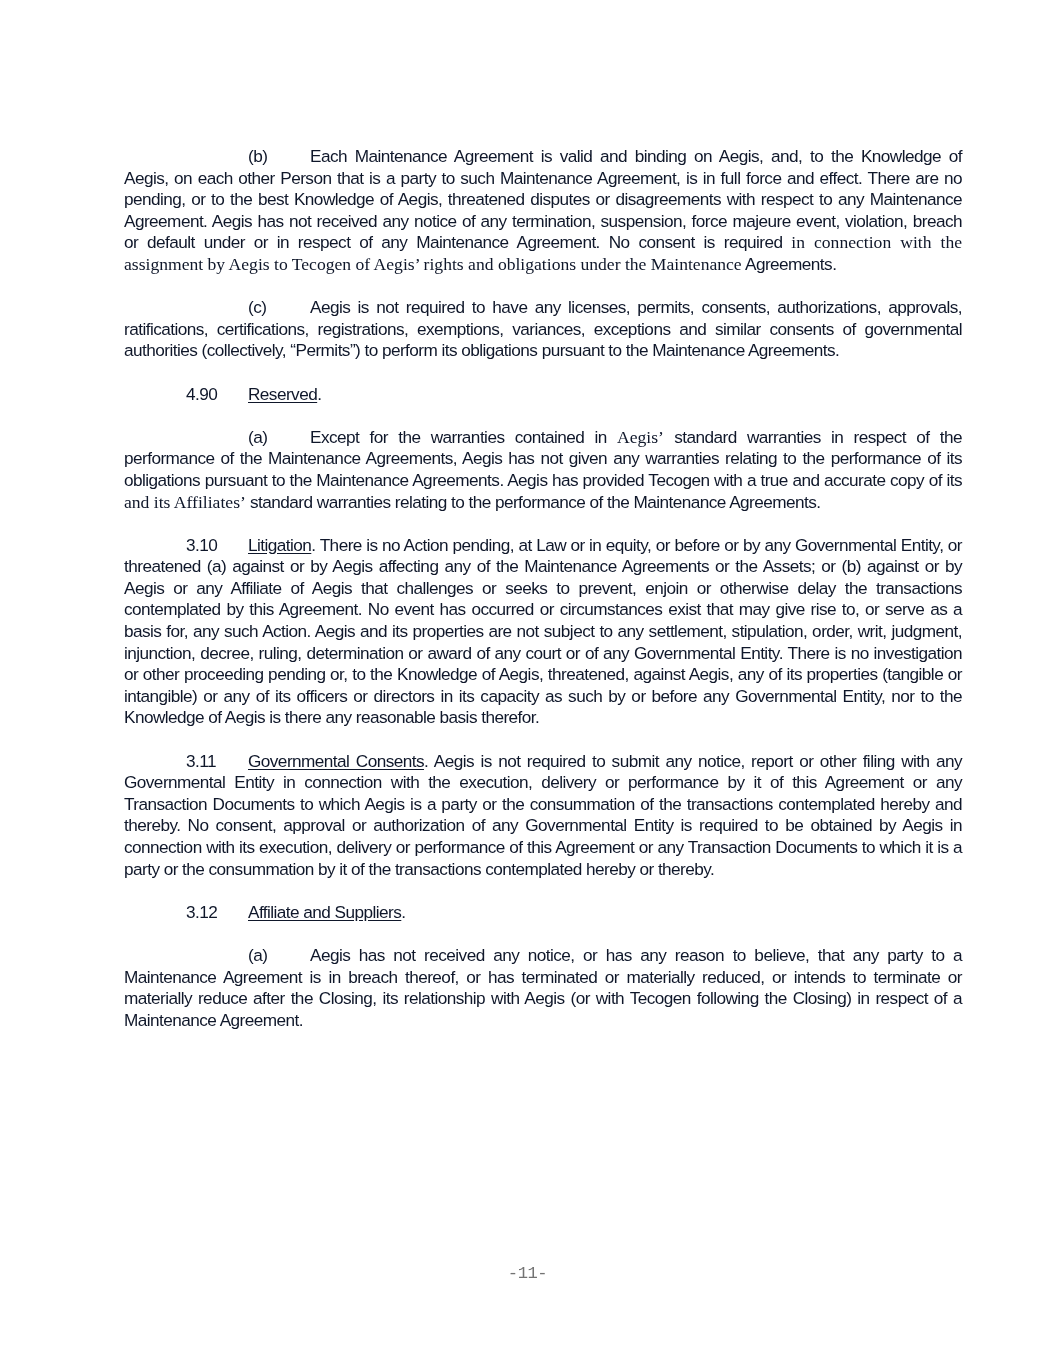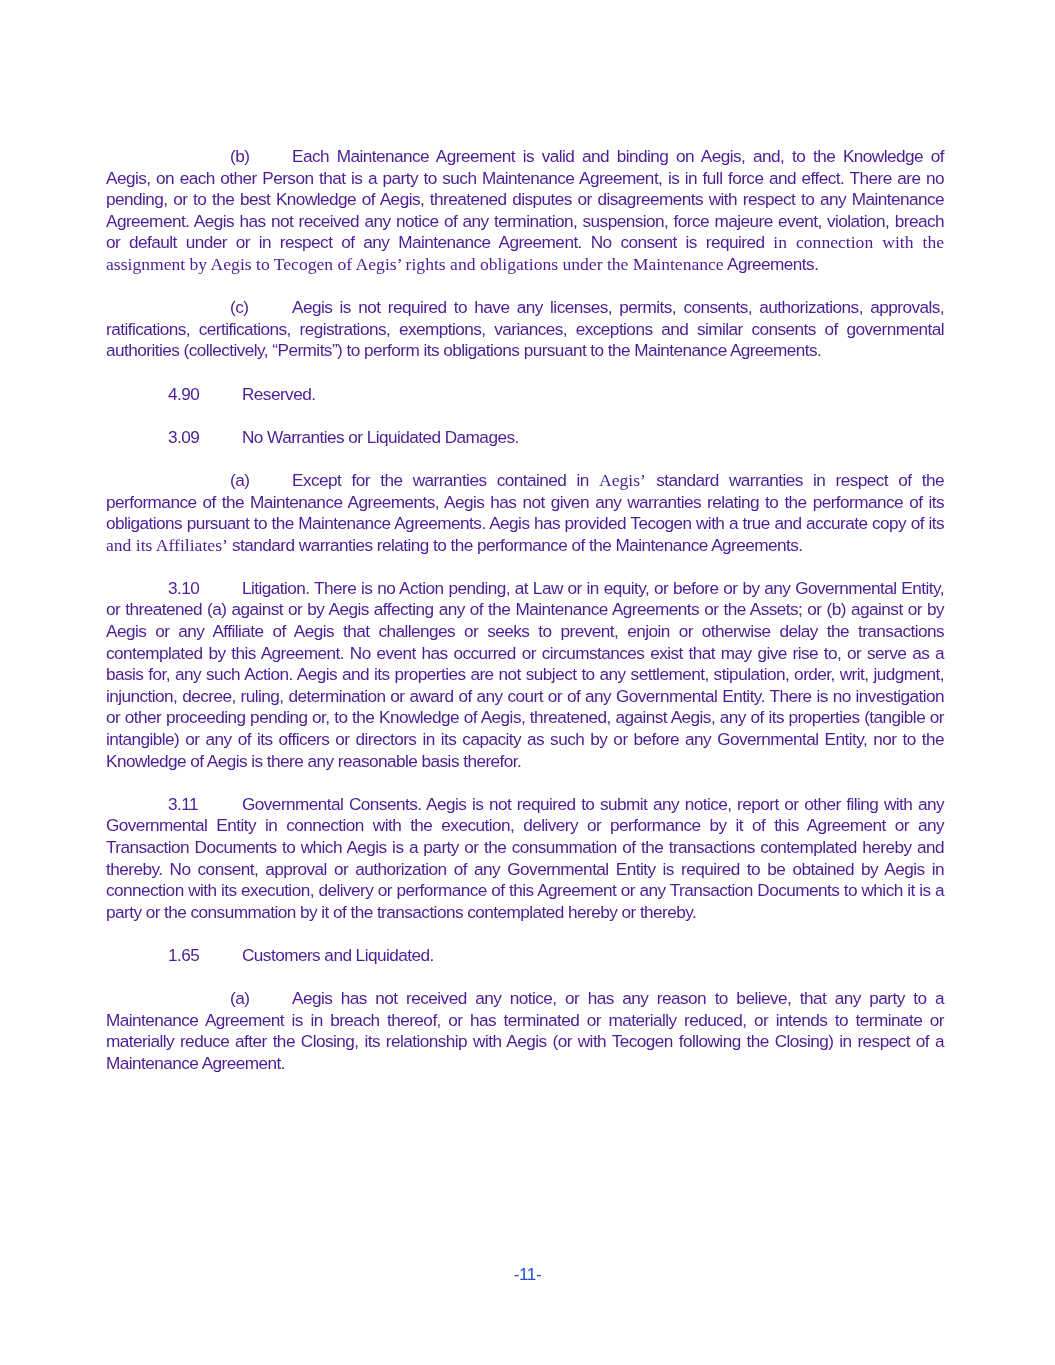--- a/index.html
+++ b/index.html
@@ -1,71 +1,68 @@
 <!DOCTYPE html>
 <html><head>
   <meta charset="utf-8">
   <style>
     html, body { margin: 0; padding: 0; background: #ffffff; }
     body { width: 1055px; height: 1365px; position: relative; overflow: hidden; }
     .page {
-      position: absolute; left: 106px; top: 146px; width: 838px;
+      position: absolute; left: 124px; top: 146px; width: 838px;
       font-family: "Liberation Sans", sans-serif;
-      font-size: 17.2px; line-height: 21.6px; color: #4c1d95;
+      font-size: 17.2px; line-height: 21.6px; color: #0f172a;
       text-align: justify;
     }
     .page p { margin: 0 0 21.6px 0; }
     .narrow { letter-spacing: -0.55px; word-spacing: 0px; }
     .serif { font-family: "Liberation Serif", serif; font-size: 17.6px; letter-spacing: 0; }
     .sub-indent { padding-left: 124px; }
     .sec-indent { padding-left: 62px; }
     .label { display: inline-block; width: 62px; }
-    .u { text-underline-offset: 2px; margin-left: 12px; }
+    .u { text-decoration: underline; text-underline-offset: 2px; }
     .footer {
       position: absolute; left: 0; width: 1055px; top: 1264px; text-align: center;
-      font-family: Liberation Sans, sans-serif; font-size: 17.2px; color: #1d4ed8;
+      font-family: Liberation Mono, monospace; font-size: 17.2px; color: #737373;
       letter-spacing: -0.5px;
     }
   </style>
 </head>
 <body>
 
 <div class="page narrow">
 
   <p>
     <span class="sub-indent"></span><span class="label">(b)</span><span>Each Maintenance Agreement is valid and binding on Aegis, and, to the Knowledge of Aegis, on each other Person that is a party to such Maintenance Agreement, is in full force and effect.  There are no pending, or to the best Knowledge of Aegis, threatened disputes or disagreements with respect to any Maintenance Agreement.  Aegis has not received any notice of any termination, suspension, force majeure event, violation, breach or default under or in respect of any Maintenance Agreement. No consent is required </span><span class="serif">in connection with the assignment by Aegis to Tecogen of Aegis’ rights and obligations under the Maintenance</span><span> Agreements.</span>
   </p>
 
   <p>
     <span class="sub-indent"></span><span class="label">(c)</span><span>Aegis is not required to have any licenses, permits, consents, authorizations, approvals, ratifications, certifications, registrations, exemptions, variances, exceptions and similar consents of governmental authorities (collectively, “Permits”) to perform its obligations pursuant to the Maintenance Agreements.</span>
   </p>
 
   <p>
     <span class="sec-indent"></span><span class="label">4.90</span><span class="u">Reserved</span><span>.</span>
   </p>
 
-  <p>
-    <span class="sec-indent"></span><span class="label">3.09</span><span class="u">No Warranties or Liquidated Damages</span><span>.</span>
-  </p>
 
   <p>
     <span class="sub-indent"></span><span class="label">(a)</span><span>Except for the warranties contained in </span><span class="serif">Aegis’</span><span> standard warranties in respect of the performance of the Maintenance Agreements, Aegis has not given any warranties relating to the performance of its obligations pursuant to the Maintenance Agreements.  Aegis has provided Tecogen with a true and accurate copy of its </span><span class="serif">and its Affiliates’</span><span> standard warranties relating to the performance of the Maintenance Agreements.</span>
   </p>
 
 
   <p>
     <span class="sec-indent"></span><span class="label">3.10</span><span class="u">Litigation</span><span>.  There is no Action pending, at Law or in equity, or before or by any Governmental Entity, or threatened (a) against or by Aegis affecting any of the Maintenance Agreements or the Assets; or (b) against or by Aegis or any Affiliate of Aegis that challenges or seeks to prevent, enjoin or otherwise delay the transactions contemplated by this Agreement.  No event has occurred or circumstances exist that may give rise to, or serve as a basis for, any such Action.  Aegis and its properties are not subject to any settlement, stipulation, order, writ, judgment, injunction, decree, ruling, determination or award of any court or of any Governmental Entity.  There is no investigation or other proceeding pending or, to the Knowledge of Aegis, threatened, against Aegis, any of its properties (tangible or intangible) or any of its officers or directors in its capacity as such by or before any Governmental Entity, nor to the Knowledge of Aegis is there any reasonable basis therefor.</span>
   </p>
 
   <p>
     <span class="sec-indent"></span><span class="label">3.11</span><span class="u">Governmental Consents</span><span>.  Aegis is not required to submit any notice, report or other filing with any Governmental Entity in connection with the execution, delivery or performance by it of this Agreement or any Transaction Documents to which Aegis is a party or the consummation of the transactions contemplated hereby and thereby.  No consent, approval or authorization of any Governmental Entity is required to be obtained by Aegis in connection with its execution, delivery or performance of this Agreement or any Transaction Documents to which it is a party or the consummation by it of the transactions contemplated hereby or thereby.</span>
   </p>
 
   <p>
-    <span class="sec-indent"></span><span class="label">1.65</span><span class="u">Customers and Liquidated</span><span>.</span>
+    <span class="sec-indent"></span><span class="label">3.12</span><span class="u">Affiliate and Suppliers</span><span>.</span>
   </p>
 
   <p>
     <span class="sub-indent"></span><span class="label">(a)</span><span>Aegis has not received any notice, or has any reason to believe, that any party to a Maintenance Agreement is in breach thereof, or has terminated or materially reduced, or intends to terminate or materially reduce after the Closing, its relationship with Aegis (or with Tecogen following the Closing) in respect of a Maintenance Agreement.</span>
   </p>
 
 </div>
 
 <div class="footer">-11-</div>
 

